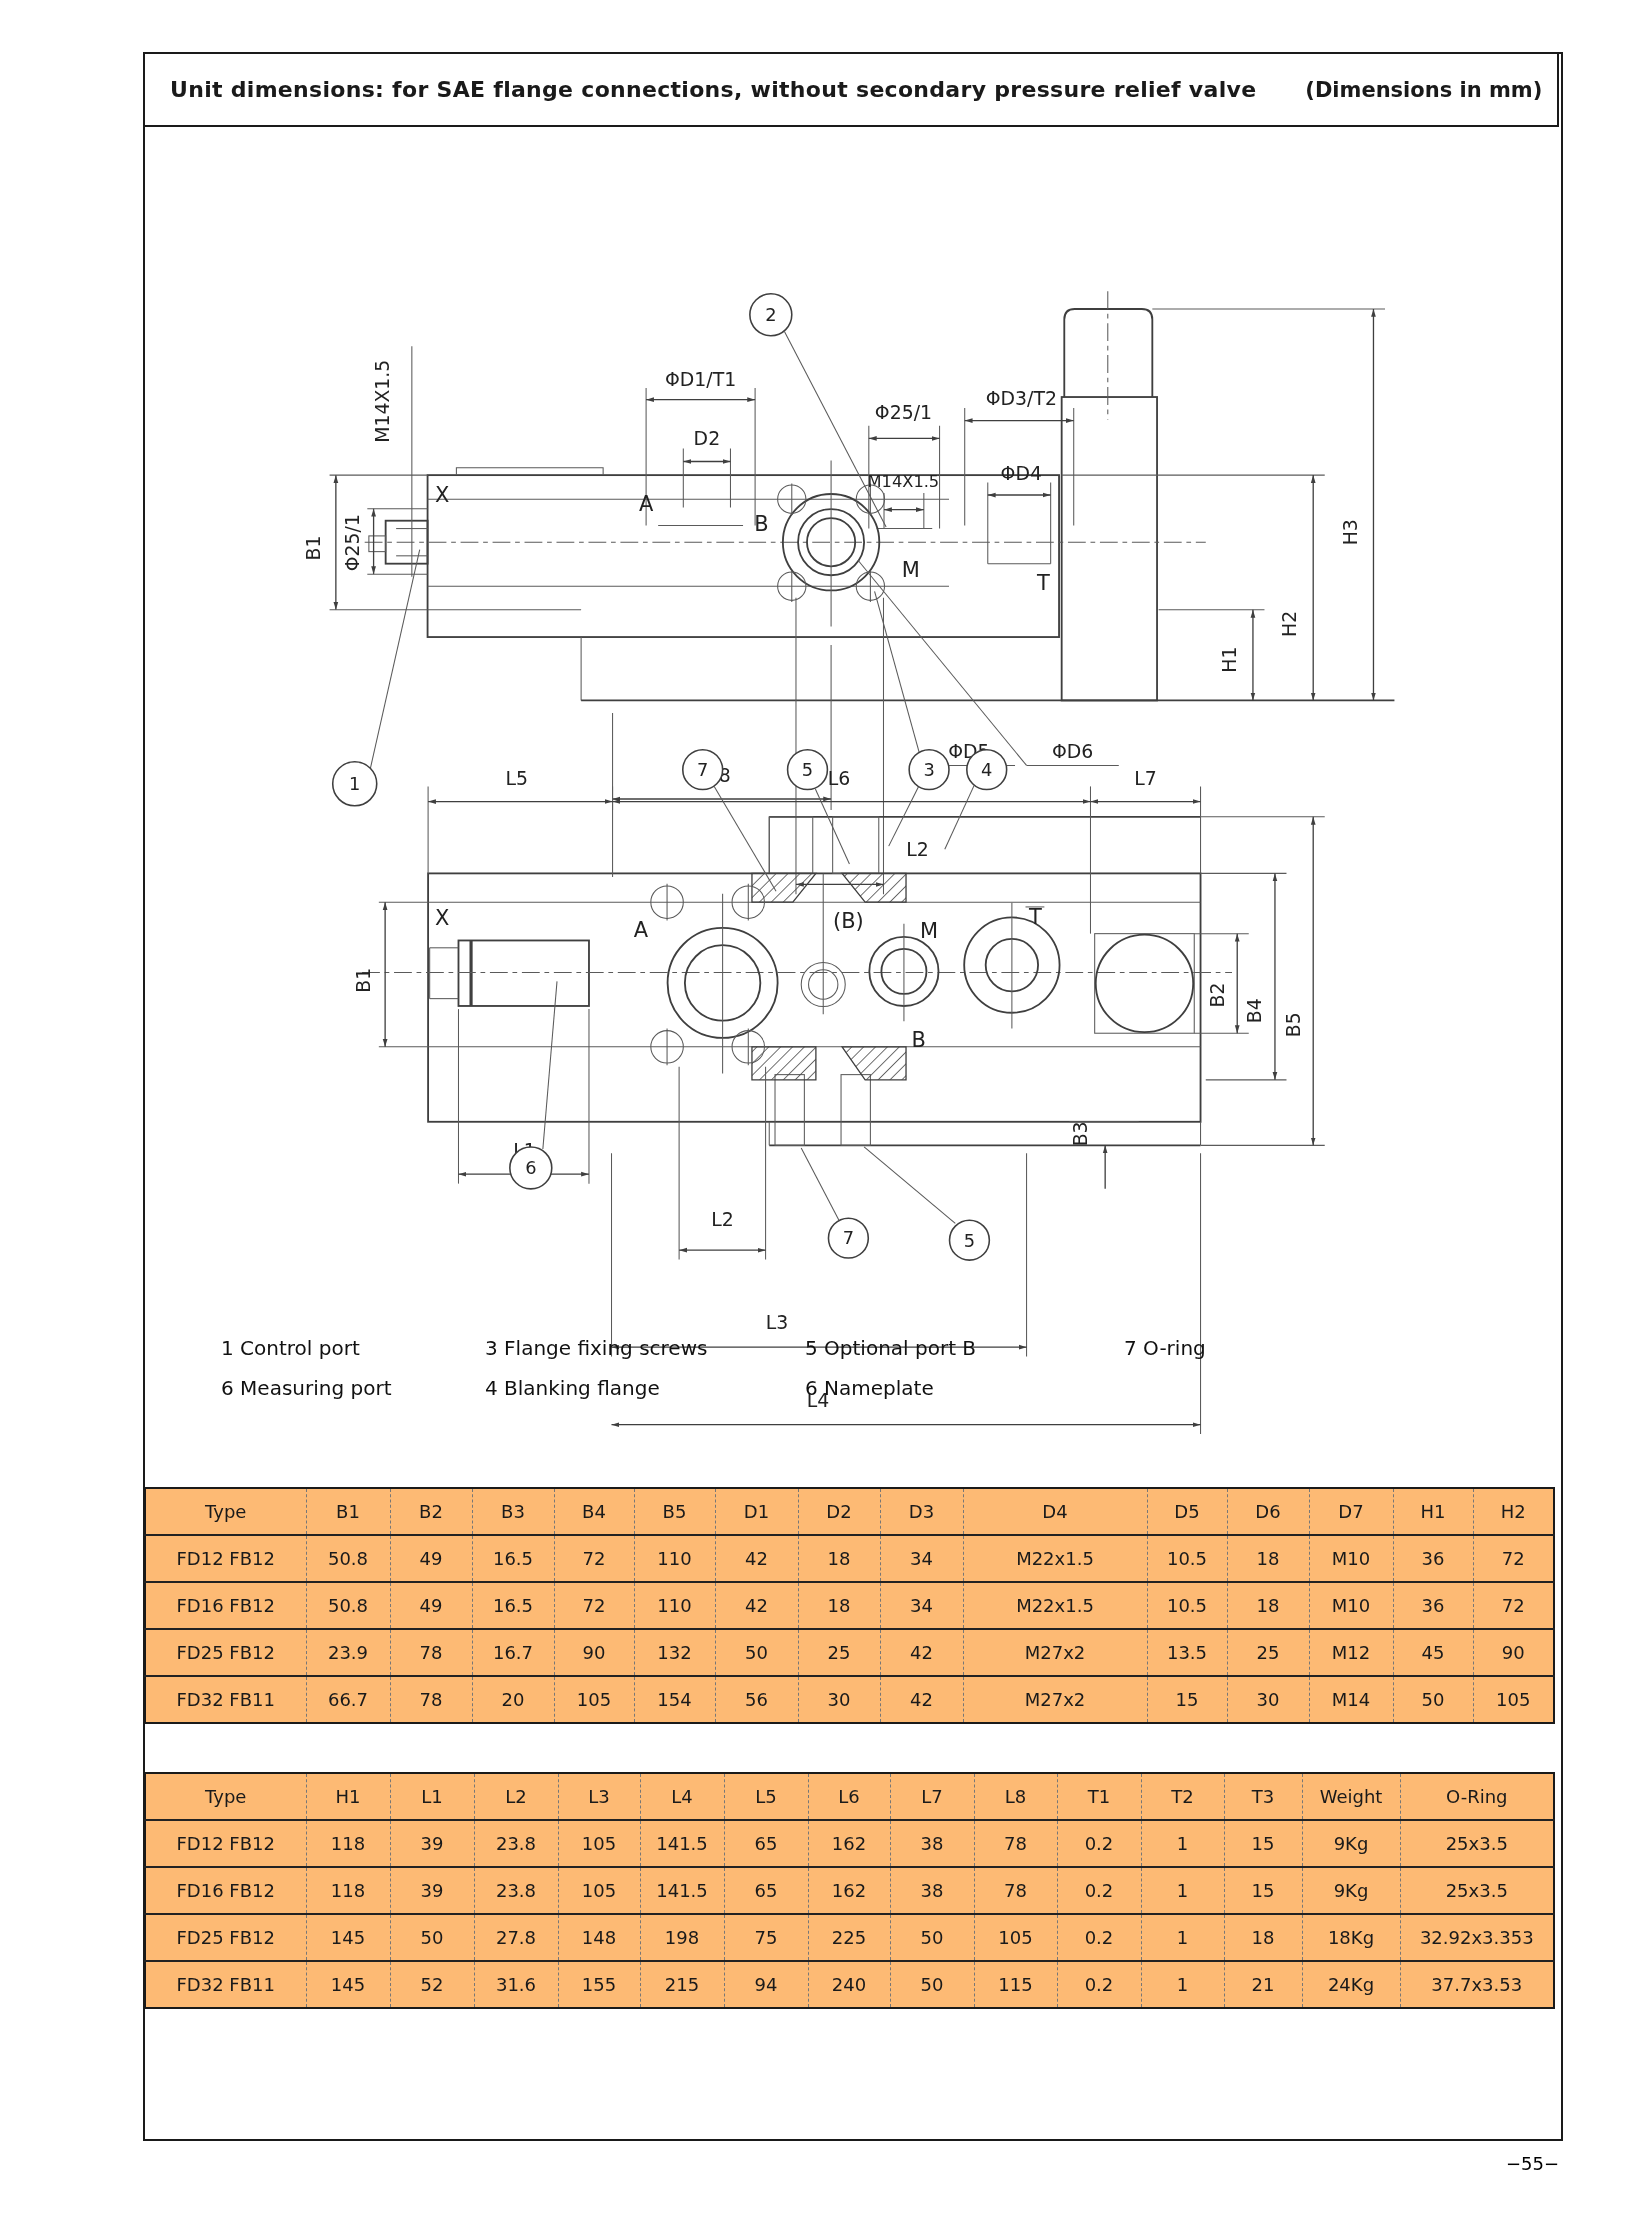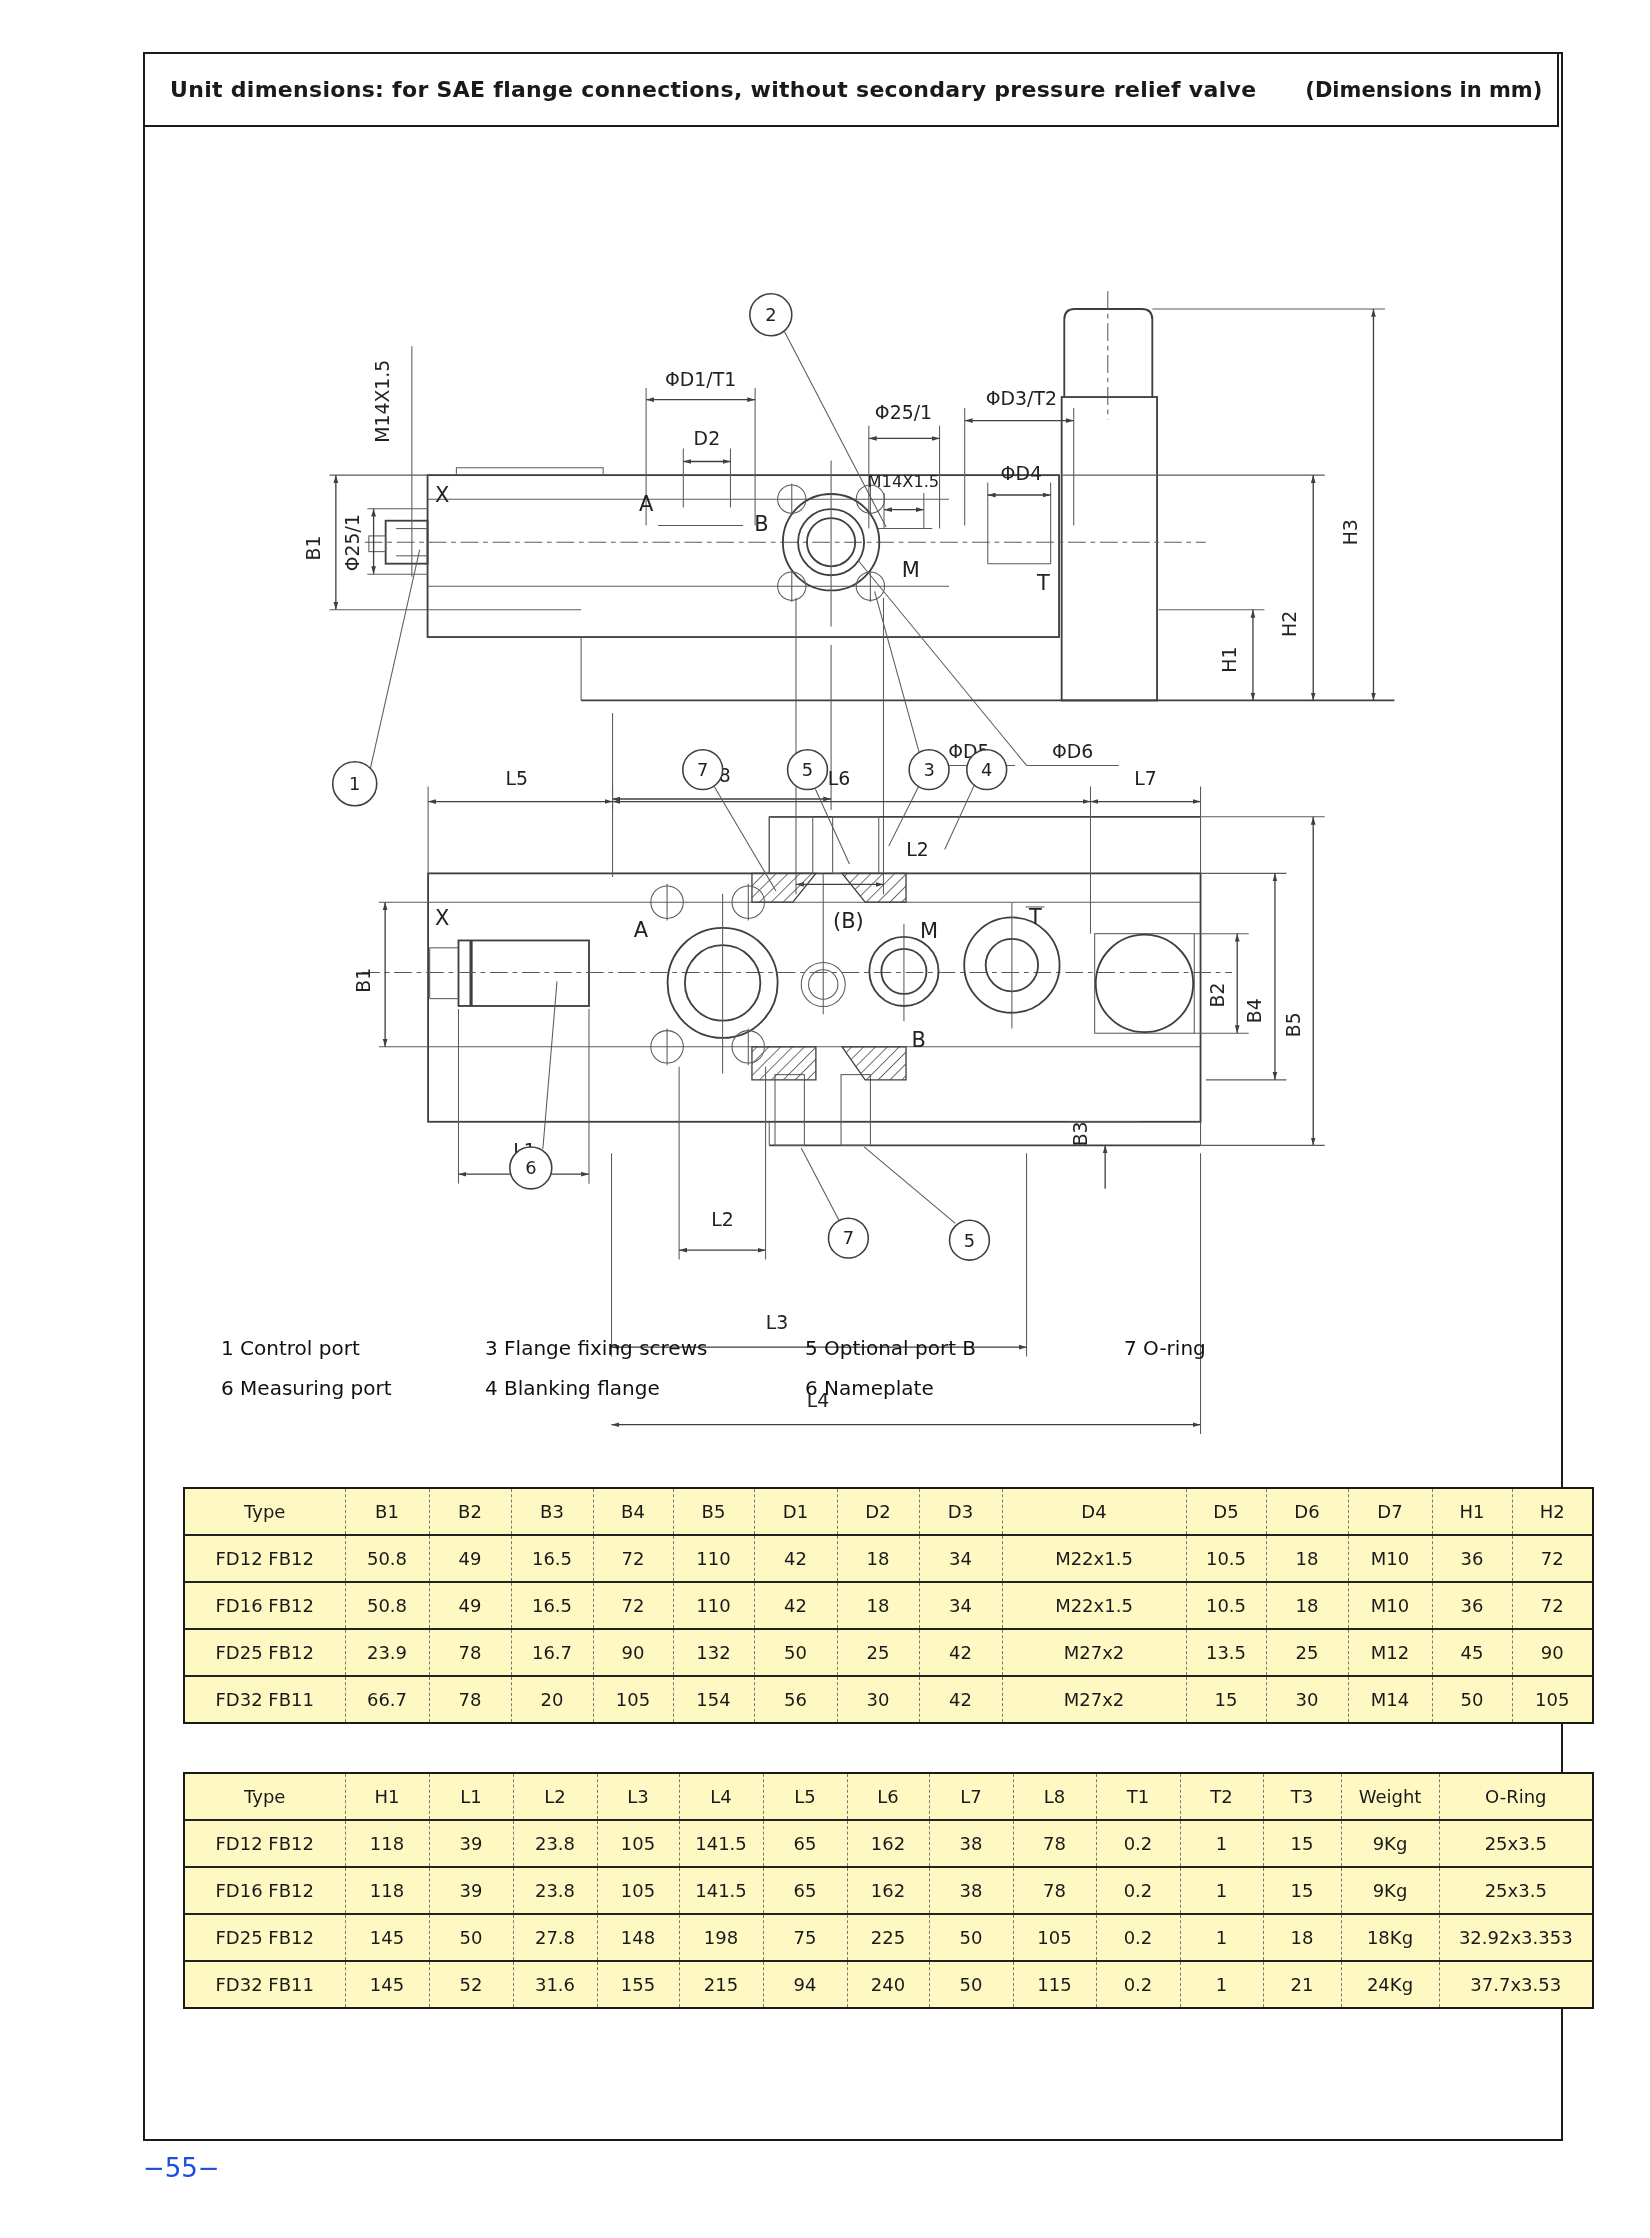--- a/index.html
+++ b/index.html
@@ -14,25 +14,25 @@
   .tn{stroke:#5a5a5a;stroke-width:2;fill:none;}
   .cl{stroke:#5a5a5a;stroke-width:2;fill:none;stroke-dasharray:34 9 9 9;}
   .dim{stroke:#3f3f3f;stroke-width:2.5;fill:none;marker-start:url(#arr-s);marker-end:url(#arr-e);}
   .dime{stroke:#3f3f3f;stroke-width:2.5;fill:none;marker-end:url(#arr-e);}
   .bal{fill:#ffffff;stroke:#3f3f3f;stroke-width:3;}
   .hx{fill:url(#hatch);stroke:#3f3f3f;stroke-width:2.5;}
   .dt{font-size:36px;fill:#222;text-anchor:middle;}
   .lt{font-size:40px;fill:#222;text-anchor:middle;}
   .bt{font-size:34px;fill:#222;text-anchor:middle;}
   .legend-item{position:absolute;font-size:20px;color:#111;white-space:nowrap;}
-  table.dims{position:absolute;border-collapse:collapse;table-layout:fixed;background:#fef9c3;border:2.6px solid #1a1a1a;margin-left:39px;}
+  table.dims{position:absolute;border-collapse:collapse;table-layout:fixed;background:#fdba74;border:2.6px solid #1a1a1a;}
   table.dims th,table.dims td{border-top:2.1px solid #222;border-left:1px dashed #777;font-size:18px;font-weight:normal;text-align:center;vertical-align:middle;height:45px;padding:0;overflow:hidden;white-space:nowrap;}
   table.dims tr>*:first-child{border-left:none;}
   table.dims tr:first-child>*{border-top:none;}
-  .pageno{position:absolute;left:143px;top:2153px;width:1416px;text-align:left;font-size:26px;color:#1d4ed8;}
+  .pageno{position:absolute;left:143px;top:2153px;width:1416px;text-align:right;font-size:18px;color:#000000;}
 </style>
 </head>
 <body>
 
 <div class="frame"></div>
 
 <div class="titlebar">
   <div class="title">Unit dimensions: for SAE flange connections, without secondary pressure relief valve</div>
   <div class="units">(Dimensions in mm)</div>
 </div>

